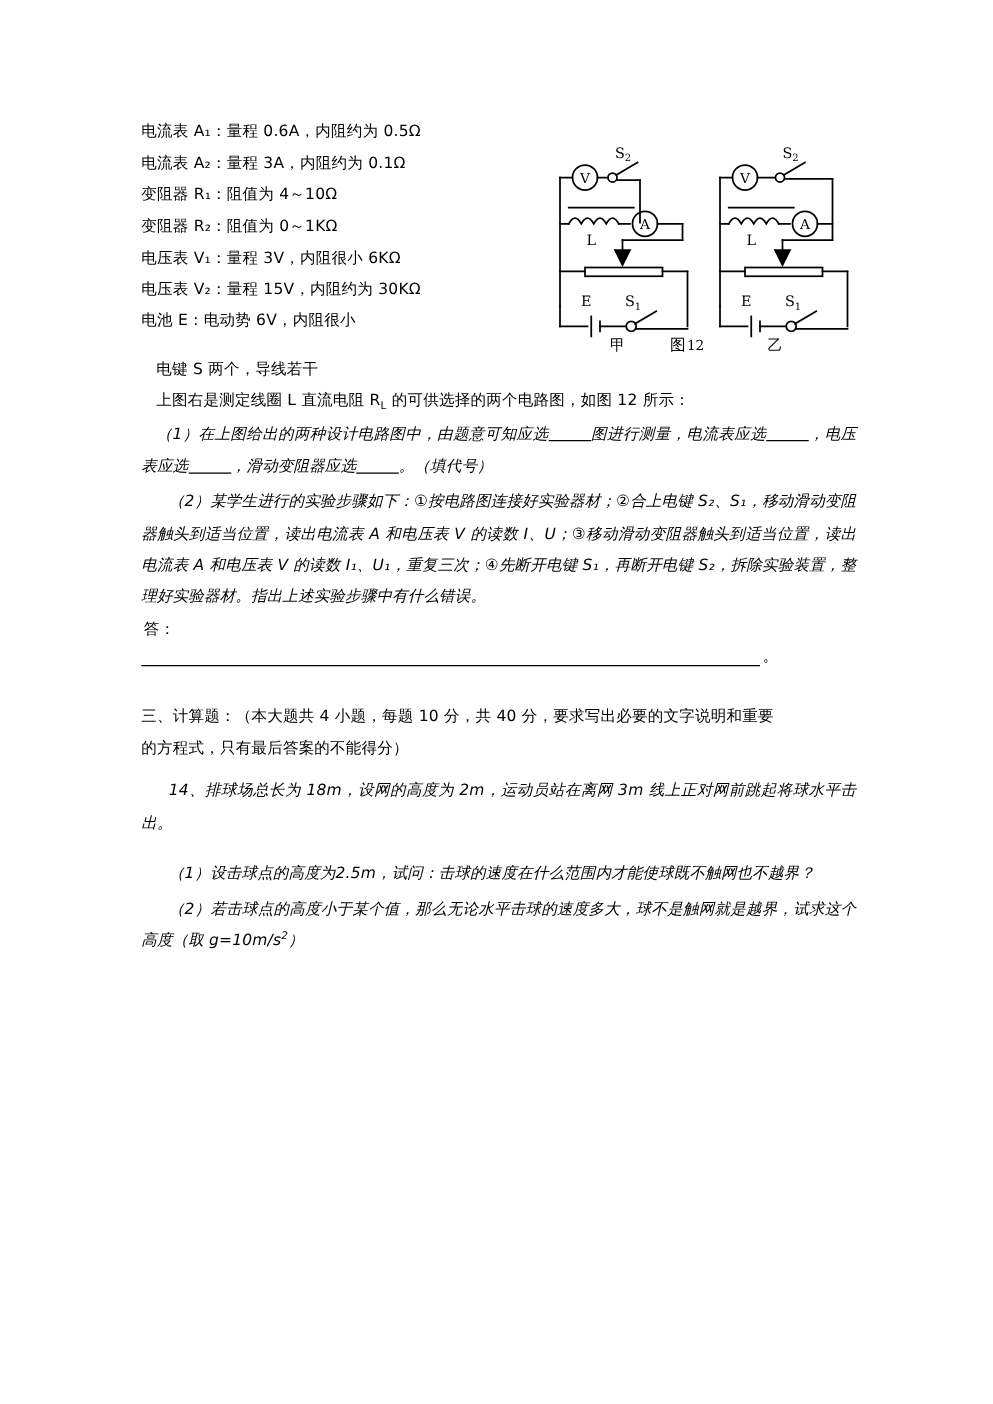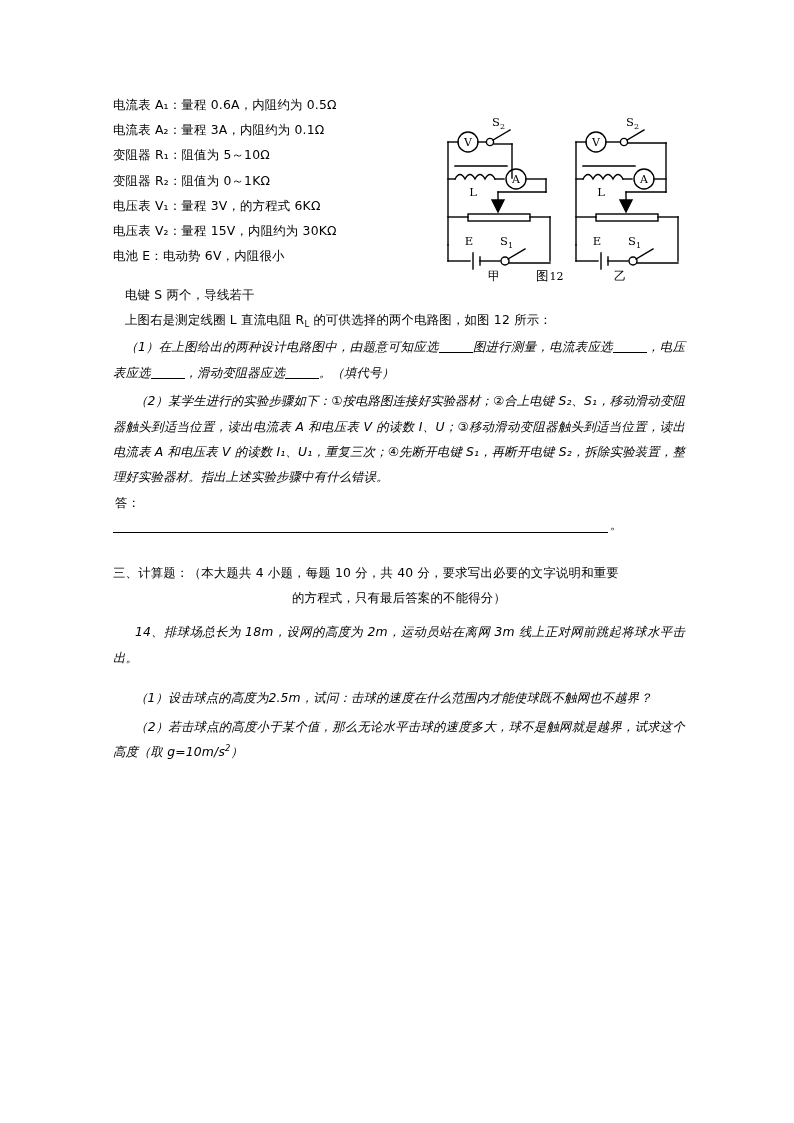--- a/index.html
+++ b/index.html
@@ -77,23 +77,23 @@
   #figure svg { display: block; }
 </style>
 </head>
 <body>
 
 <div id="page">
 
   <div class="doc-body specs">
     <div class="ln">电流表 A₁：量程 0.6A，内阻约为 0.5Ω</div>
     <div class="ln">电流表 A₂：量程 3A，内阻约为 0.1Ω</div>
-    <div class="ln">变阻器 R₁：阻值为 5～10Ω</div>
+    <div class="ln">变阻器 R₁：阻值为 4～10Ω</div>
     <div class="ln">变阻器 R₂：阻值为 0～1KΩ</div>
-    <div class="ln">电压表 V₁：量程 3V，的方程式 6KΩ</div>
+    <div class="ln">电压表 V₁：量程 3V，内阻很小 6KΩ</div>
     <div class="ln">电压表 V₂：量程 15V，内阻约为 30KΩ</div>
     <div class="ln">电池 E：电动势 6V，内阻很小</div>
   </div>
 
   <div id="figure">
     <svg width="262" height="182" viewBox="0 0 262 182" xmlns="http://www.w3.org/2000/svg">
       <g stroke="#000" stroke-width="1.4" fill="none" stroke-linecap="square">
 
         <g>
 
@@ -227,21 +227,21 @@
 
     <div style="height:23px; position:relative;">
       <span class="answer-rule" style="position:absolute; left:0px; top:16px; width:495px;"></span>
       <span style="position:absolute; left:497px; top:2px; font-size:12.4px;">。</span>
     </div>
 
 
     <div style="height:22px;"></div>
 
     <div class="ln" style="text-indent:0px;">三、计算题：（本大题共 4 小题，每题 10 分，共 40 分，要求写出必要的文字说明和重要</div>
-    <div class="ln" style="text-indent:0px;text-align:center;">的方程式，只有最后答案的不能得分）</div>
+    <div class="ln" style="text-indent:0px;">的方程式，只有最后答案的不能得分）</div>
 
     <div style="height:9px;"></div>
 
     <div class="para"><span style="display:inline-block;width:22px;"></span><span>14、排球场总长为 18m，设网的高度为 2m，运动员站在离网 3m 线上正对网前跳起将球水平击出。</span></div>
 
     <div class="para" style="margin-top:15px;"><span style="display:inline-block;width:22px;"></span><span>（1）设击球点的高度为2.5m，试问：击球的速度在什么范围内才能使球既不触网也不越界？</span></div>
 
     <div class="para" style="margin-top:3px;"><span style="display:inline-block;width:22px;"></span><span>（2）若击球点的高度小于某个值，那么无论水平击球的速度多大，球不是触网就是越界，试求这个高度（取 g=10m/s</span><sup>2</sup><span>）</span></div>
 
   </div>

